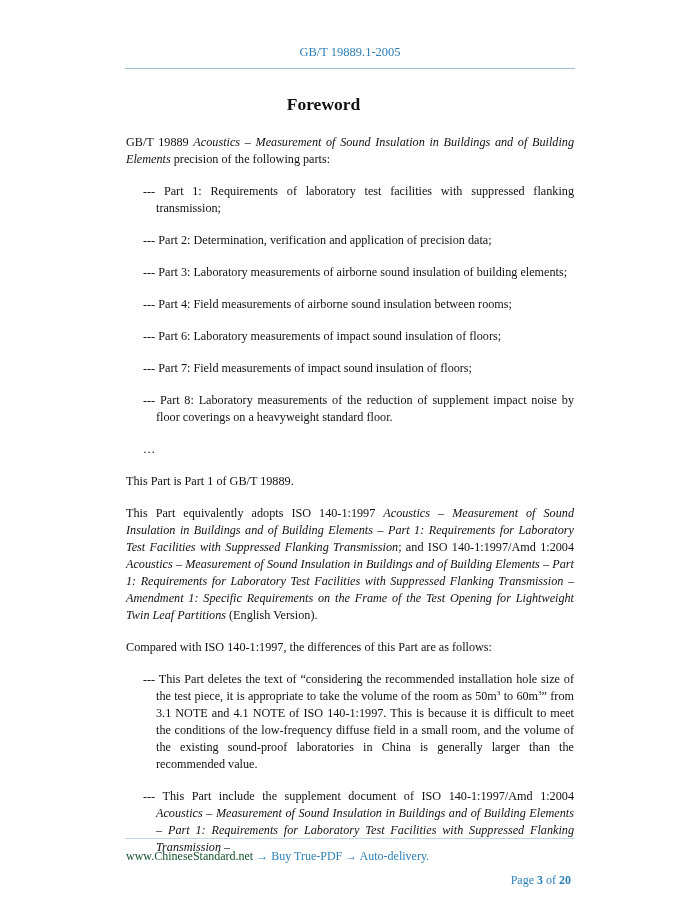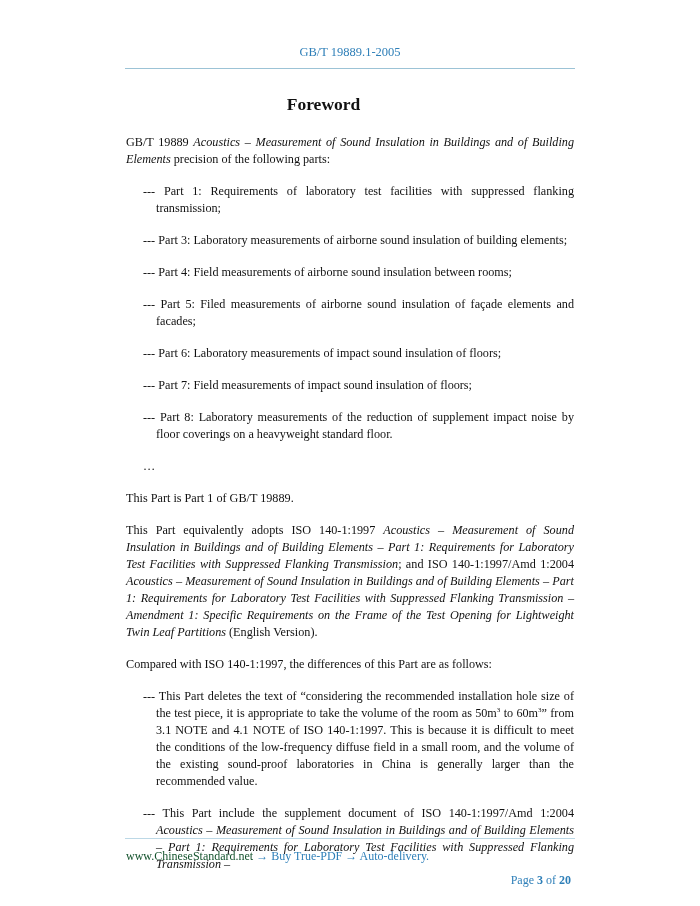--- a/index.html
+++ b/index.html
@@ -30,23 +30,23 @@
 
 <div class="header-title">GB/T 19889.1-2005</div>
 <div class="header-rule"></div>
 
 <div class="page-heading">Foreword</div>
 
 <div class="body">
   <p class="p"><span>GB/T 19889 </span><i>Acoustics – Measurement of Sound Insulation in Buildings and of Building Elements</i><span> precision of the following parts:</span></p>
 
   <div class="item">--- Part 1: Requirements of laboratory test facilities with suppressed flanking transmission;</div>
+  <div class="item">--- Part 2: Determination, verification and application of precision data;</div>
   <div class="item">--- Part 3: Laboratory measurements of airborne sound insulation of building elements;</div>
   <div class="item">--- Part 4: Field measurements of airborne sound insulation between rooms;</div>
-  <div class="item">--- Part 5: Filed measurements of airborne sound insulation of façade elements and facades;</div>
   <div class="item">--- Part 6: Laboratory measurements of impact sound insulation of floors;</div>
   <div class="item">--- Part 7: Field measurements of impact sound insulation of floors;</div>
   <div class="item">--- Part 8: Laboratory measurements of the reduction of supplement impact noise by floor coverings on a heavyweight standard floor.</div>
 
   <div class="ellipsis">…</div>
 
   <p class="p">This Part is Part 1 of GB/T 19889.</p>
 
   <p class="p"><span>This Part equivalently adopts ISO 140-1:1997 </span><i>Acoustics – Measurement of Sound Insulation in Buildings and of Building Elements – Part 1: Requirements for Laboratory Test Facilities with Suppressed Flanking Transmission</i><span>; and ISO 140-1:1997/Amd 1:2004 </span><i>Acoustics – Measurement of Sound Insulation in Buildings and of Building Elements – Part 1: Requirements for Laboratory Test Facilities with Suppressed Flanking Transmission – Amendment 1: Specific Requirements on the Frame of the Test Opening for Lightweight Twin Leaf Partitions</i><span> (English Version).</span></p>
 

